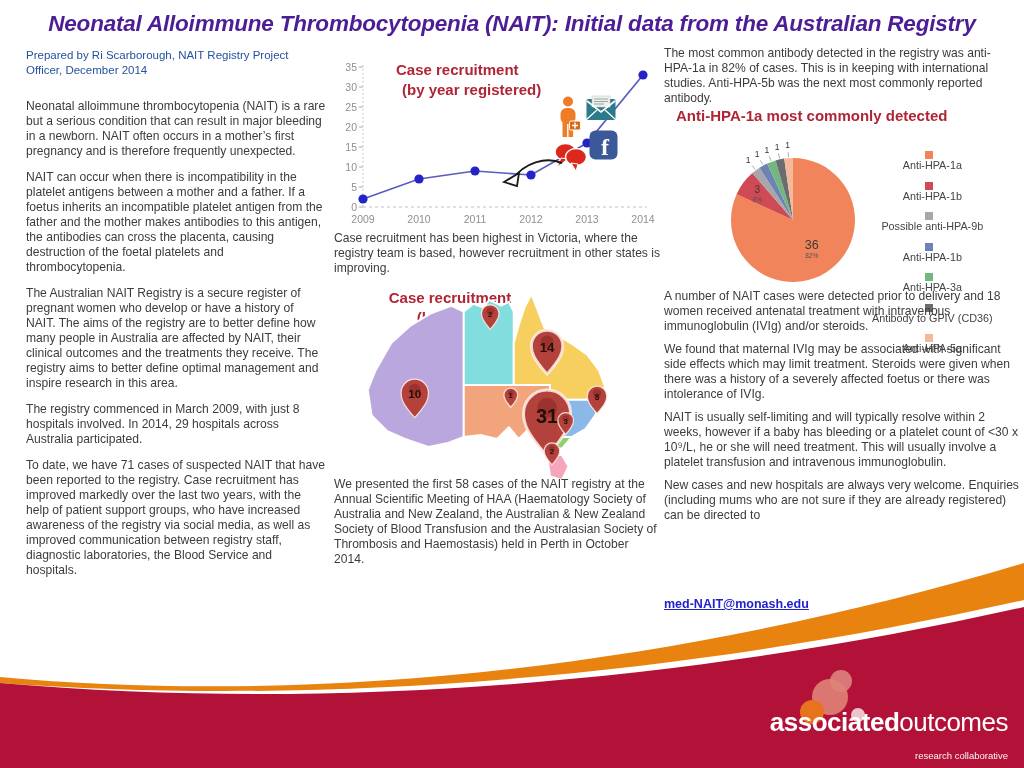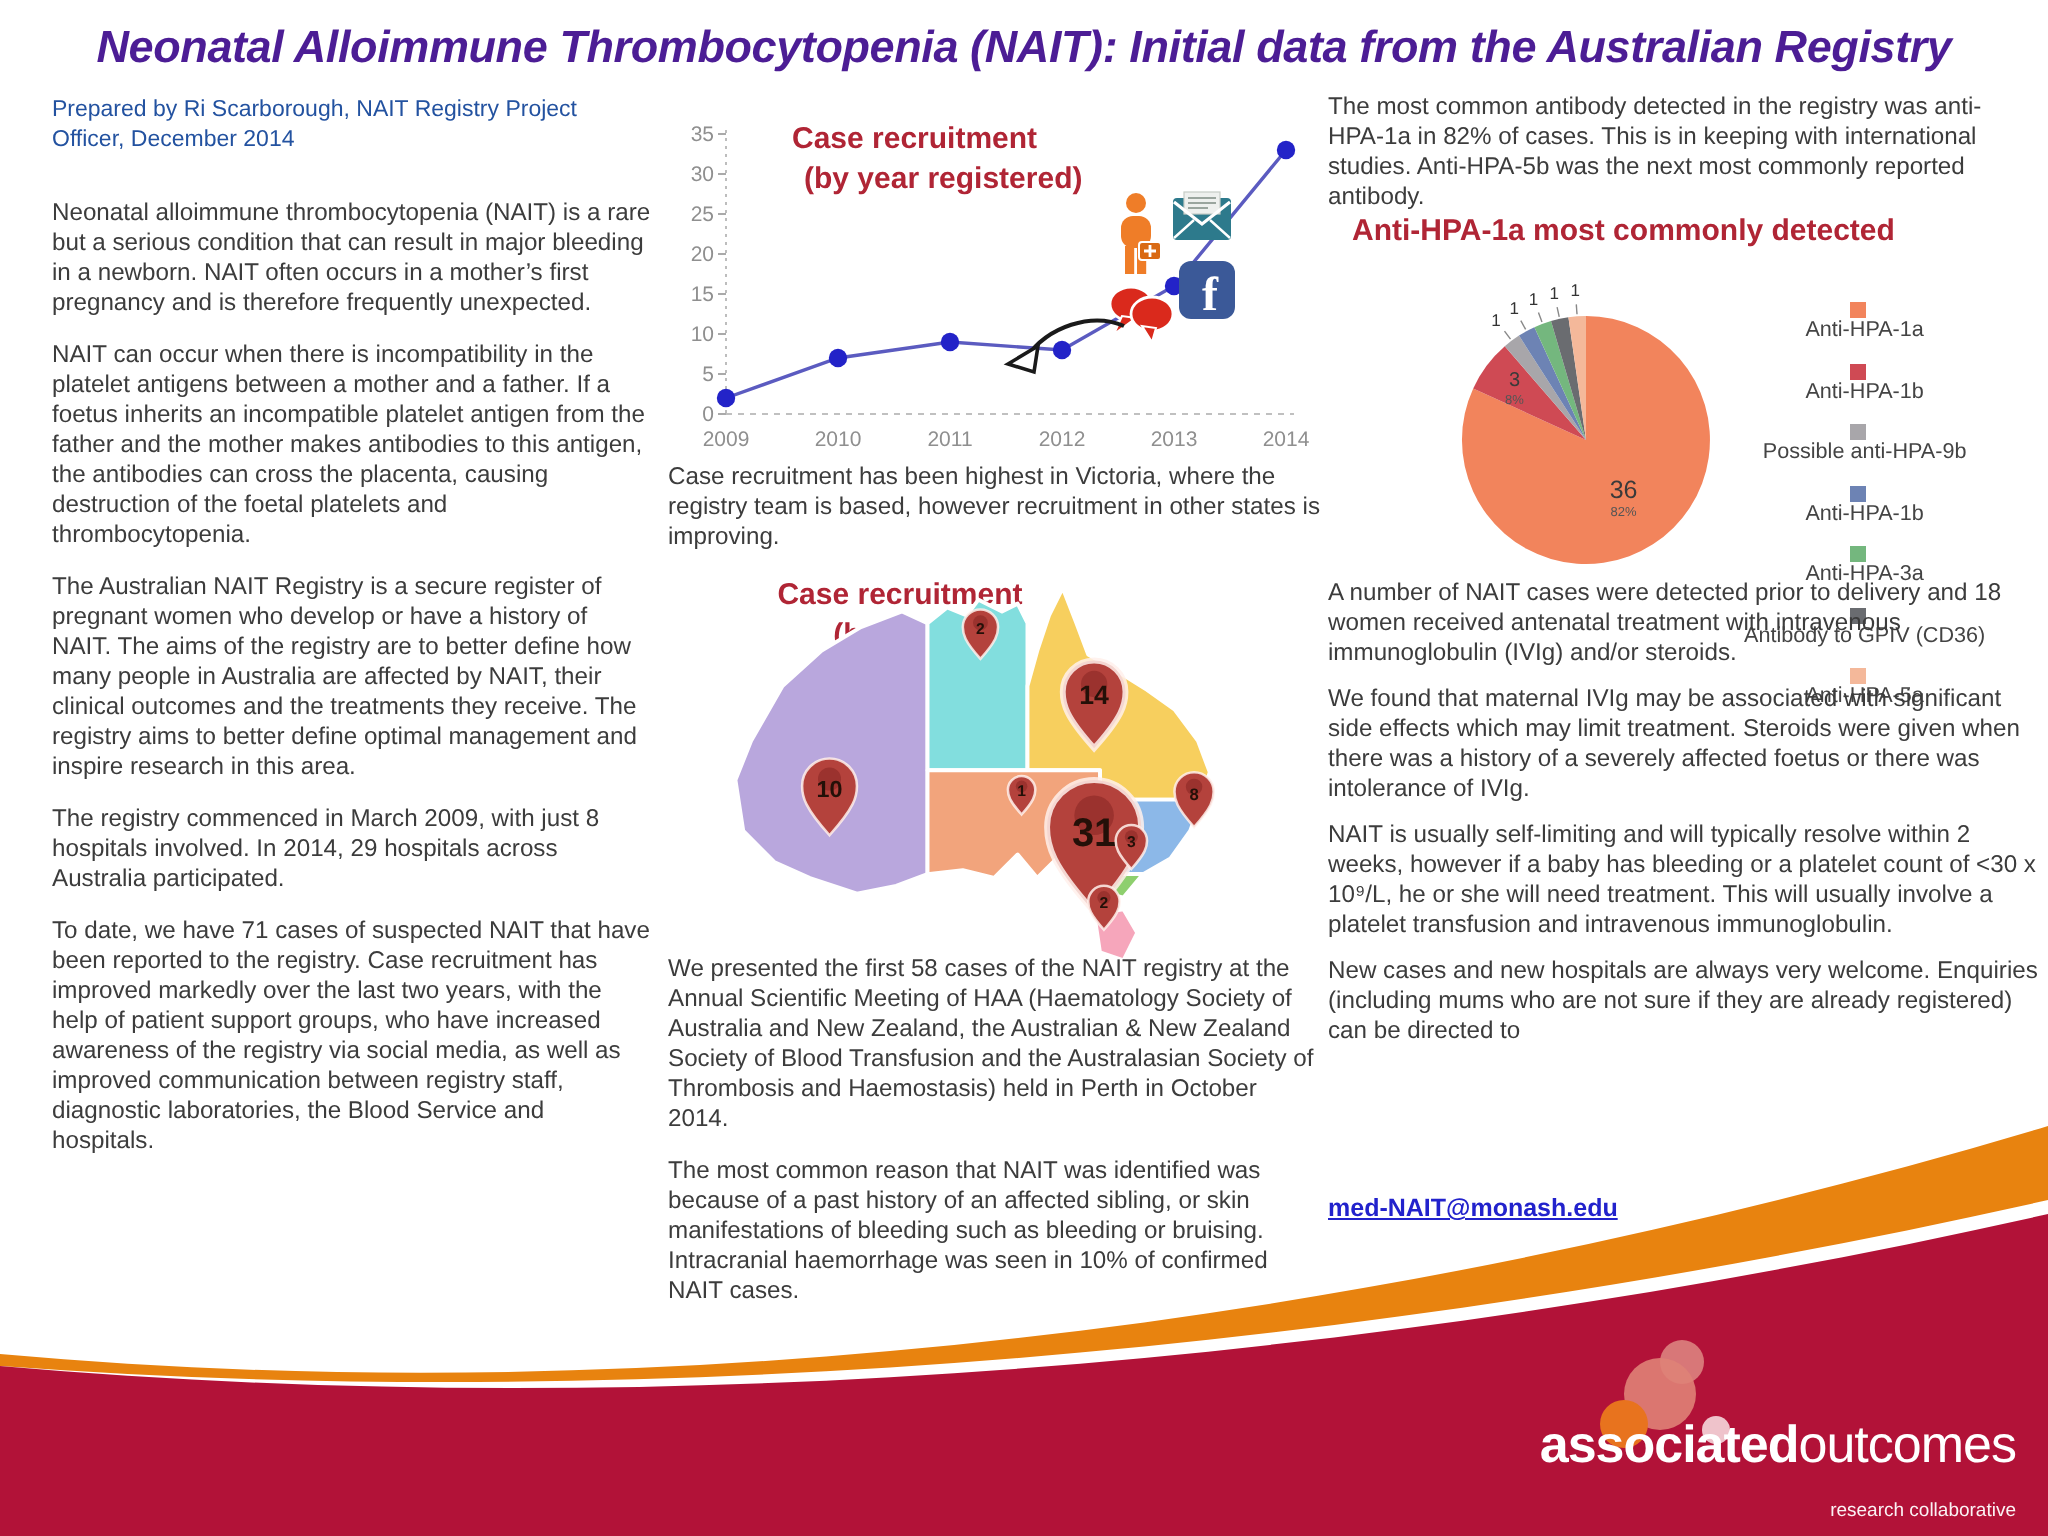--- a/index.html
+++ b/index.html
@@ -185,21 +185,20 @@
       <circle cx="216" cy="129" r="3.36" fill="rgba(110,20,20,0.35)"></circle>
       <text x="216" y="134.36" text-anchor="middle" fill="#241008" style="font-size:8px;font-weight:bold">3</text>
       <path d="M 202 176.4 C 194.8 168.4, 194 165.2, 194 162 A 8 8 0 1 1 210 162 C 210 165.2, 209.2 168.4, 202 176.4 Z" fill="#b4423c" stroke="rgba(255,240,235,0.85)" stroke-width="1.3"></path>
       <circle cx="202" cy="160" r="3.36" fill="rgba(110,20,20,0.35)"></circle>
       <text x="202" y="165.36" text-anchor="middle" fill="#241008" style="font-size:8px;font-weight:bold">2</text>
     </g>
 </svg>
 
 <div id="mid-col2" class="col">
   <p>We presented the first 58 cases of the NAIT registry at the Annual Scientific Meeting of HAA (Haematology Society of Australia and New Zealand, the Australian &amp; New Zealand Society of Blood Transfusion and the Australasian Society of Thrombosis and Haemostasis) held in Perth in October 2014.</p>
-  <p>The most common reason that NAIT was identified was because of a past history of an affected sibling, or skin manifestations of bleeding such as bleeding or bruising. Intracranial haemorrhage was seen in 10% of confirmed NAIT cases.</p>
 </div>
 
 <div id="right-intro" class="col">
   <p>The most common antibody detected in the registry was anti-HPA-1a in 82% of cases.  This is in keeping with international studies. Anti-HPA-5b was the next most commonly reported antibody.</p>
 </div>
 <div class="right-heading">Anti-HPA-1a most commonly detected</div>
 
 <svg id="pie" width="170" height="155" viewBox="0 0 170 155">
     <path d="M85,80 L85.0,18.0 A62,62 0 1 1 28.6,54.2 Z" fill="#f2845c"></path>
     <text x="103.77104918205835" y="109.20832265989861" text-anchor="middle" fill="#3a3a3a" style="font-size:12.5px">36</text>

